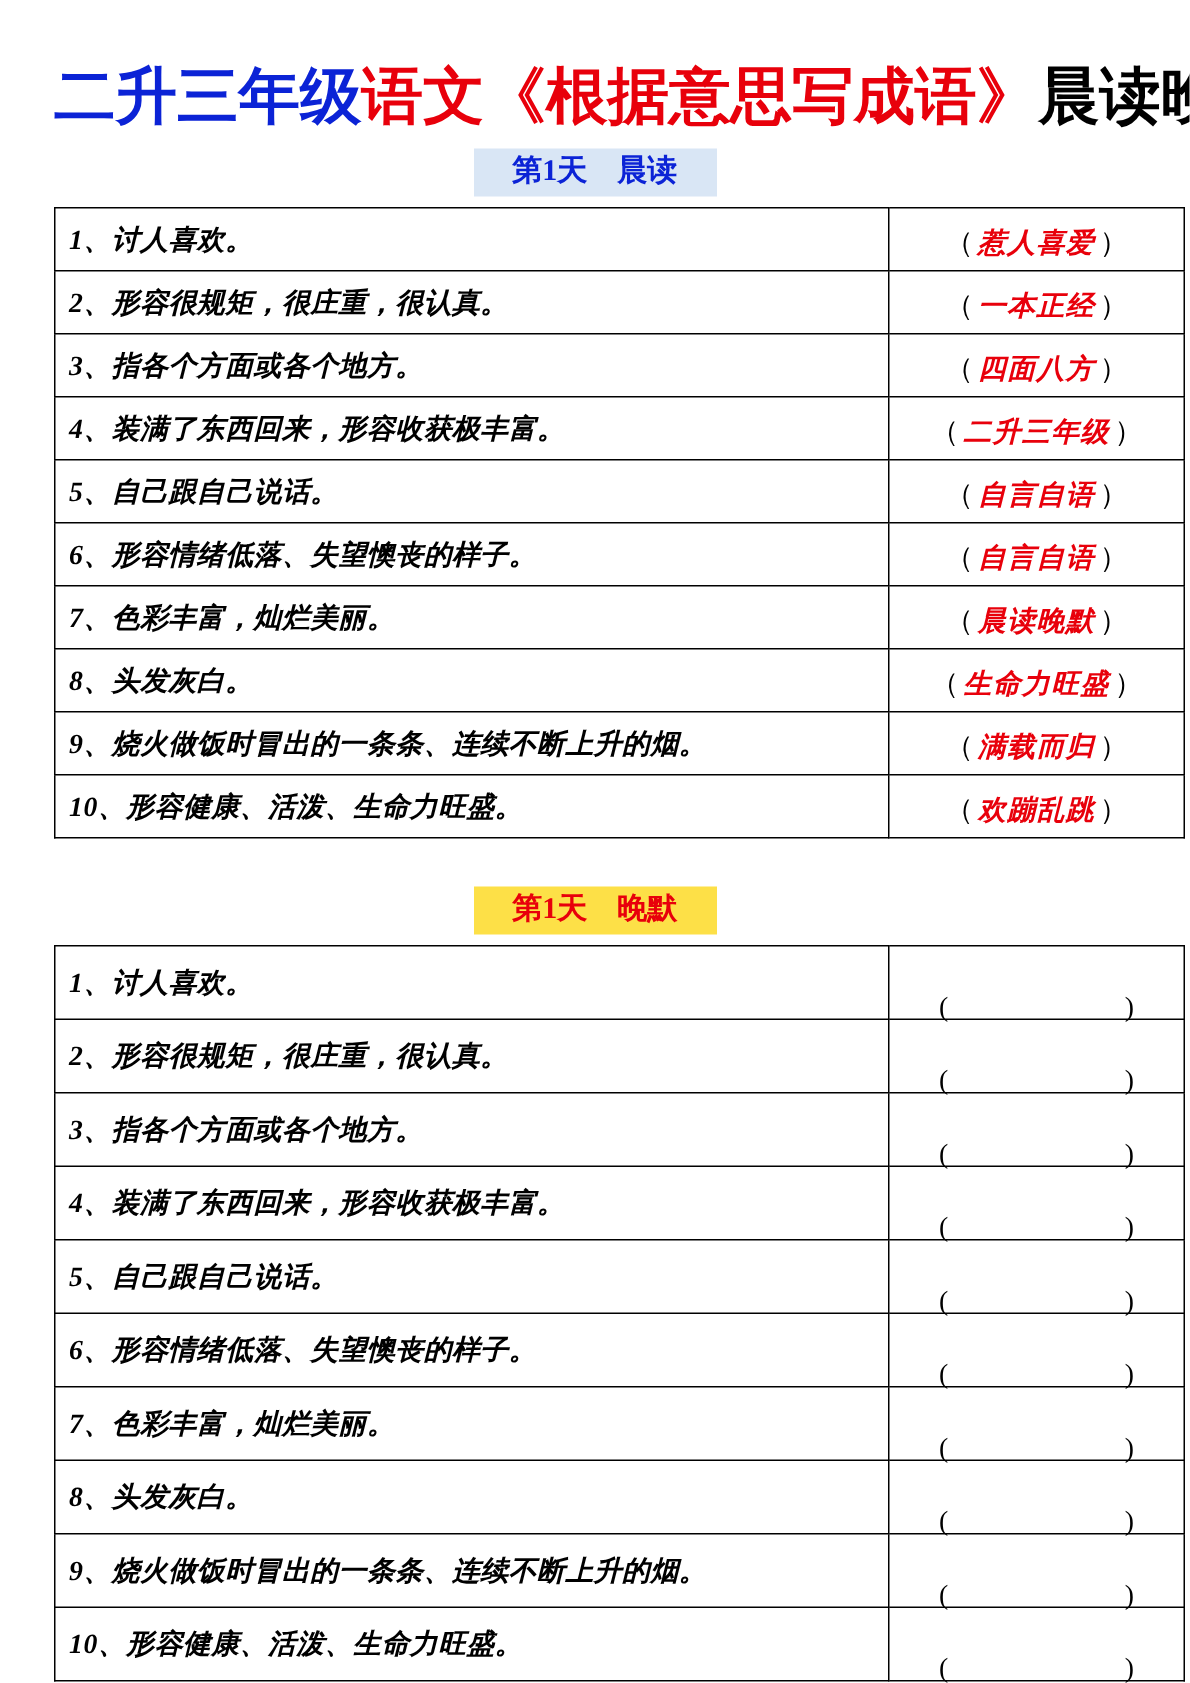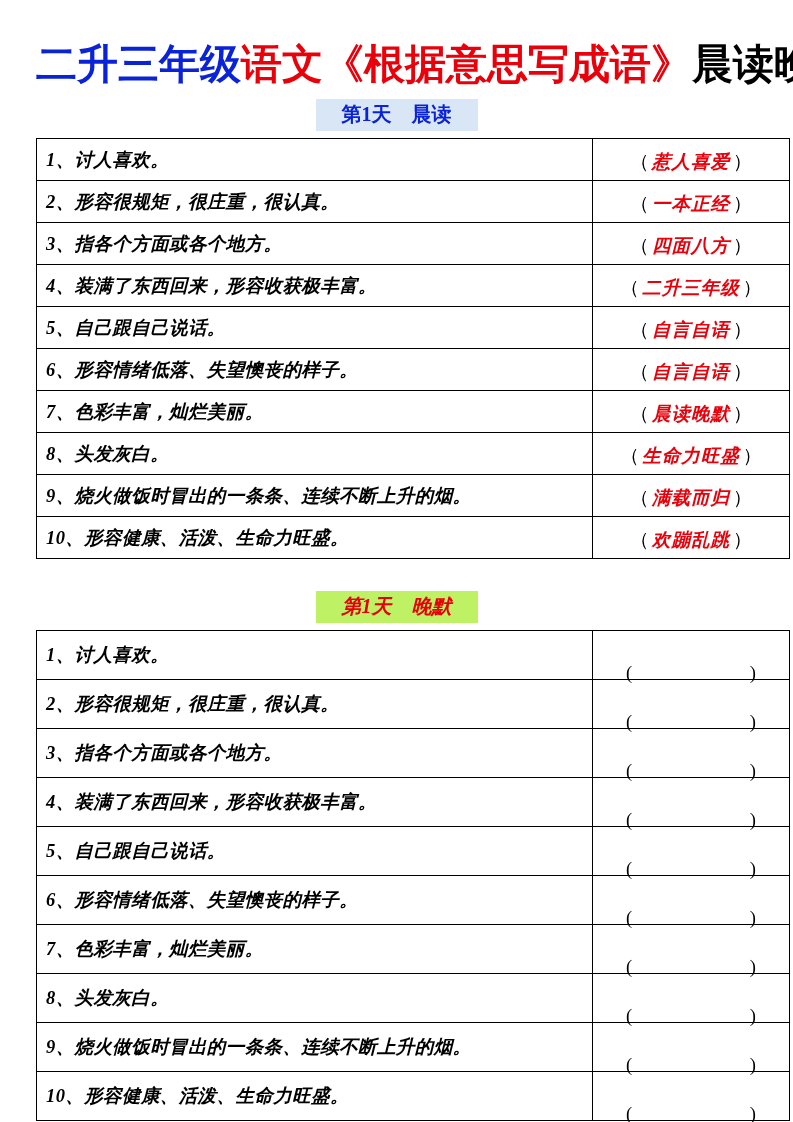--- a/index.html
+++ b/index.html
@@ -49,22 +49,21 @@
     line-height: 1.25;
     white-space: pre;
     text-align: right;
   }
   .sec-pill.blue {
     color: #0b23d6;
     background: #d9e6f5;
   }
   .sec-pill.red {
     color: #e8000b;
-    background: #bef264;
-    font-style: italic;
+    background: #fde047;
   }
 
   
   table.qtable {
     width: 718px;
     margin: 0 auto;
     border-collapse: collapse;
     table-layout: fixed;
     border-radius: 12px;
   }

